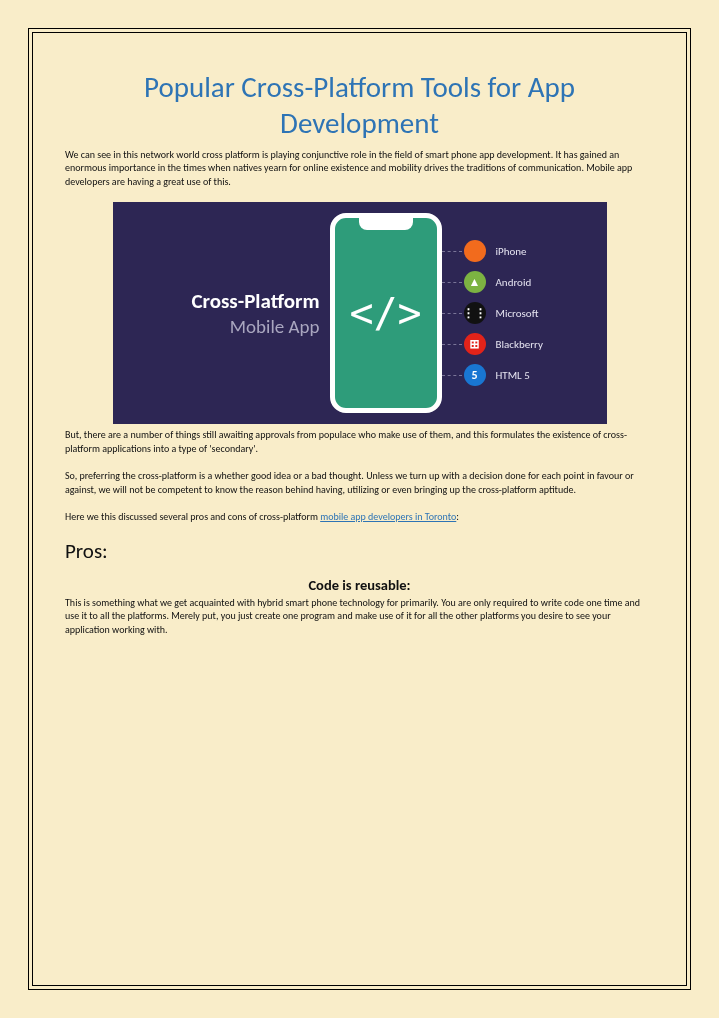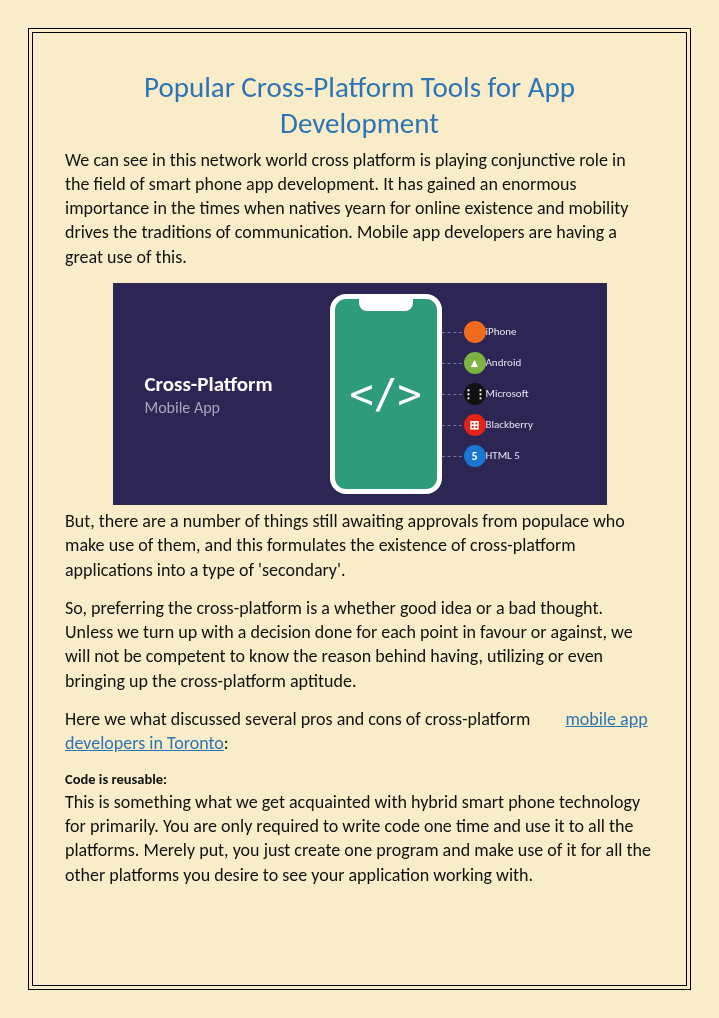--- a/index.html
+++ b/index.html
@@ -25,46 +25,47 @@
   }
   h1.title {
     color: #2e74b5;
     font-weight: 400;
     font-size: 29px;
     text-align: center;
     line-height: 1.25;
     margin-bottom: 6px;
   }
   p.body {
-    font-size: 18px;
+    font-size: 10px;
     line-height: 1.35;
     color: #111;
     margin-bottom: 14px;
   }
   .figure {
     width: 494px;
     height: 222px;
     margin: 8px auto 4px auto;
     background: #2d2654;
     display: flex;
     align-items: center;
     position: relative;
     padding: 0 22px 0 32px;
   }
   .fig-text {
     color: #fff;
     flex: 0 0 175px;
+    text-align: right;
   }
   .fig-h {
     font-size: 21px;
     font-weight: 600;
     line-height: 1.25;
   }
   .fig-sub {
-    font-size: 16px;
+    font-size: 19px;
     color: #a9a6bf;
     font-weight: 400;
   }
   .phone {
     width: 112px;
     height: 200px;
     border: 5px solid #fff;
     border-radius: 16px;
     background: #2e9c7a;
     position: relative;
@@ -90,20 +91,21 @@
     font-family: monospace;
     font-weight: 300;
   }
   .platforms {
     margin-left: 22px;
     flex-shrink: 0;
   }
   .plat-row {
     display: flex;
     align-items: center;
+    gap: 10px;
     margin: 9px 0;
     position: relative;
   }
   .plat-row::before {
     content: '';
     position: absolute;
     left: -22px;
     width: 20px;
     border-top: 1px dashed #7a7598;
     top: 50%;
@@ -119,33 +121,33 @@
     font-size: 12px;
     font-weight: bold;
     flex-shrink: 0;
   }
   .plat-label {
     color: #e5e3f0;
     font-size: 11px;
   }
   a.link {
     color: #2e74b5;
-    margin-left: 31px;
   }
   h2.sec {
     font-size: 21px;
     font-weight: 500;
     color: #111;
     margin: 6px 0 12px 0;
   }
   h3.sub {
     font-size: 14.5px;
     font-weight: 600;
     color: #111;
     margin-bottom: 2px;
+    text-align: center;
   }
 </style>
 </head>
 <body>
 
 <div class="outer-border">
 <div class="inner-border">
 
   <h1 class="title">Popular Cross-Platform Tools for App Development</h1>
 
@@ -191,22 +193,23 @@
             </div>
         <span class="plat-label">HTML 5</span>
       </div>
     </div>
   </div>
 
   <p class="body" style="margin-top:2px">But, there are a number of things still awaiting approvals from populace who make use of them, and this formulates the existence of cross-platform applications into a type of 'secondary'.</p>
   <p class="body">So, preferring the cross-platform is a whether good idea or a bad thought. Unless we turn up with a decision done for each point in favour or against, we will not be competent to know the reason behind having, utilizing or even bringing up the cross-platform aptitude.</p>
 
   <p class="body">
-    <span>Here we what discussed several pros and cons of cross-platform </span><a href="#" class="link">mobile app developers in Toronto</a><span>:</span>
+    <span>Here we this discussed several pros and cons of cross-platform </span><a href="#" class="link">mobile app developers in Toronto</a><span>:</span>
   </p>
 
+  <h2 class="sec">Pros:</h2>
 
   <h3 class="sub">Code is reusable:</h3>
   <p class="body">This is something what we get acquainted with hybrid smart phone technology for primarily. You are only required to write code one time and use it to all the platforms. Merely put, you just create one program and make use of it for all the other platforms you desire to see your application working with.</p>
 
 
 </div>
 </div>
 
 </body></html>

